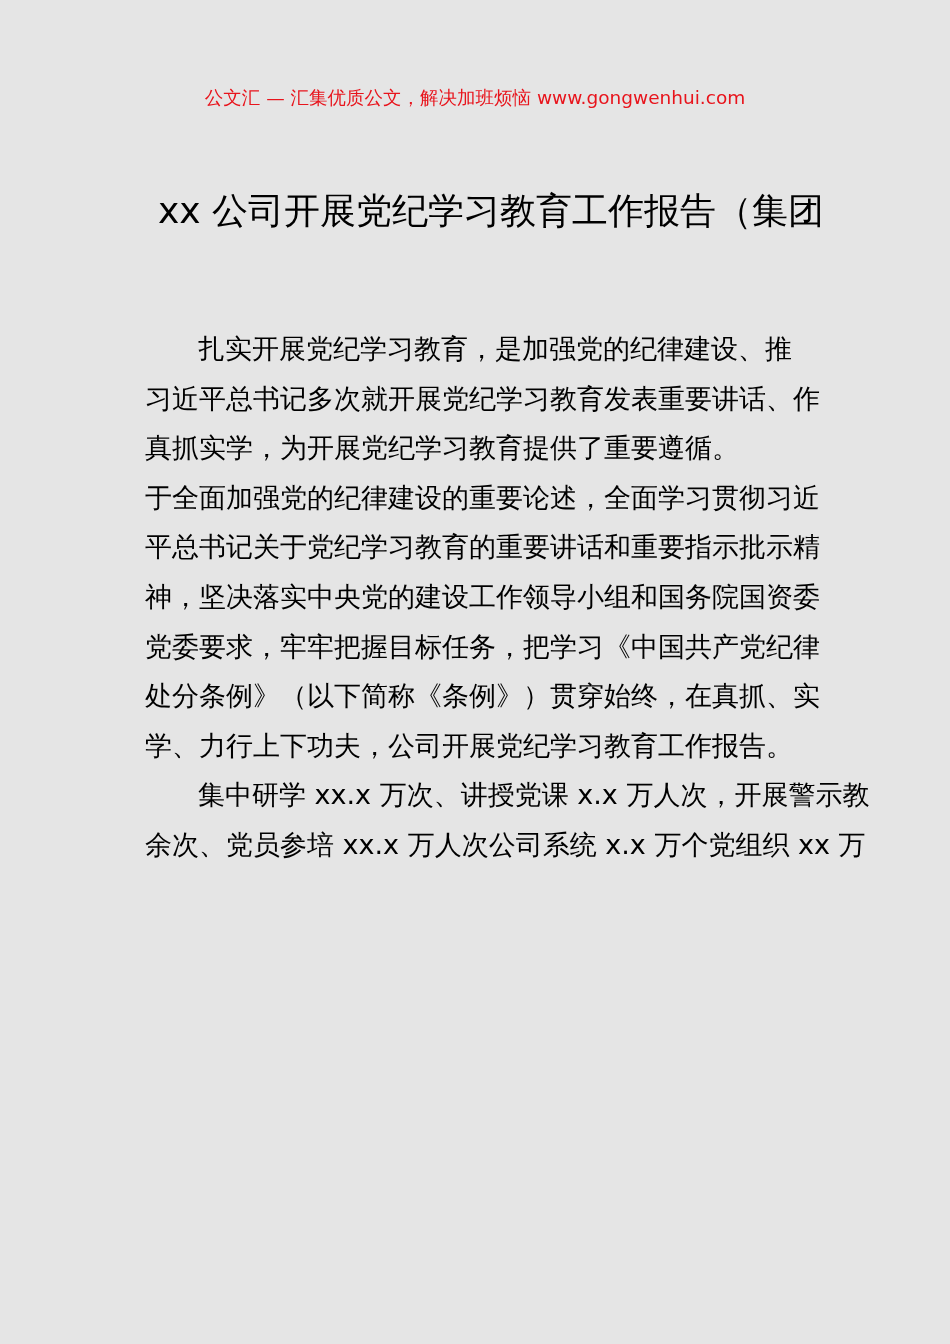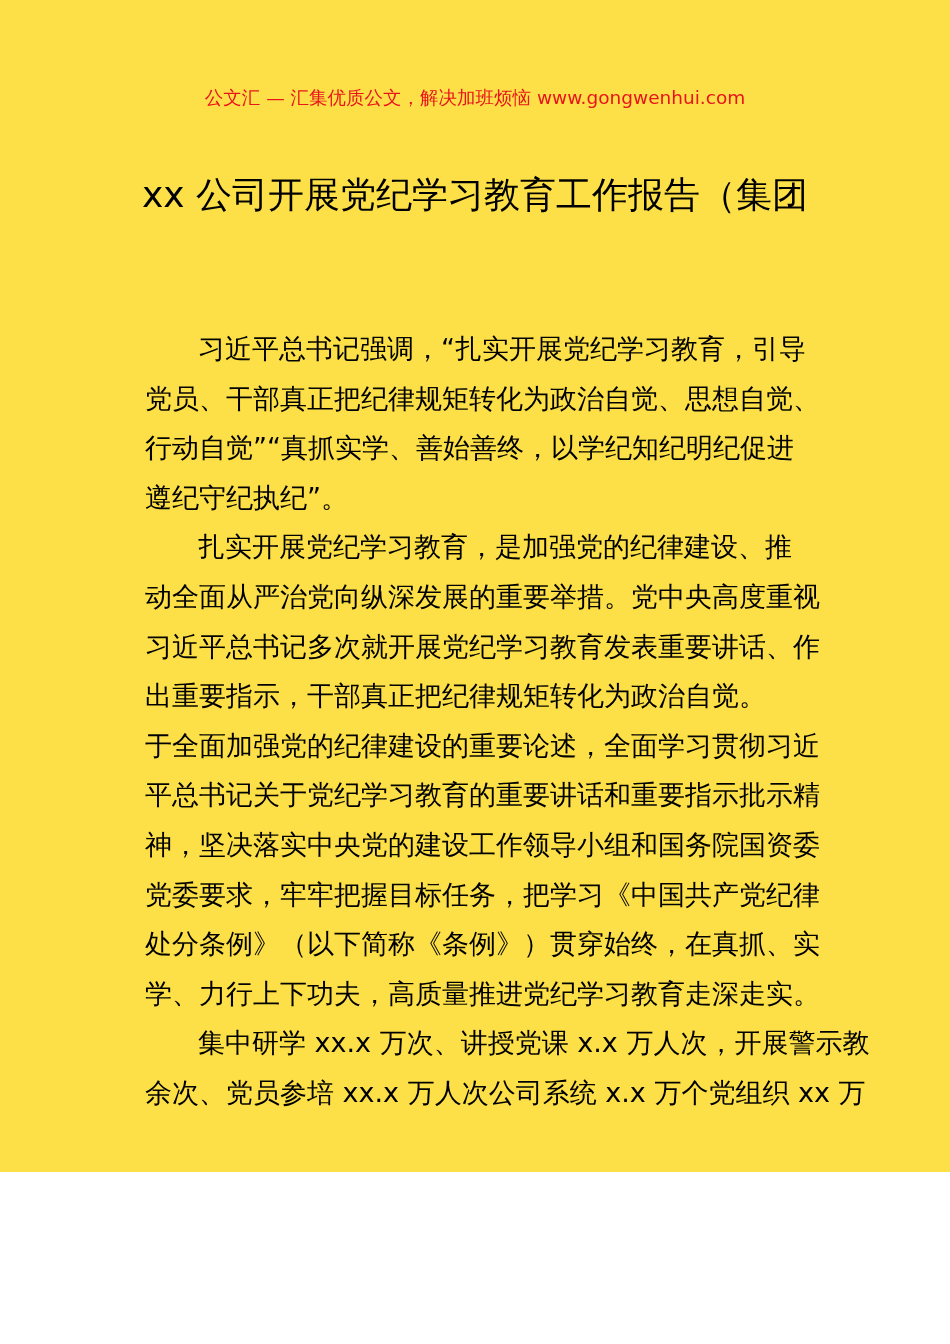--- a/index.html
+++ b/index.html
@@ -12,43 +12,43 @@
     height: 1344px;
     position: relative;
     overflow: hidden;
     font-family: "DejaVu Sans", "Liberation Sans", sans-serif;
     color: #000000;
   }
   .page {
     position: absolute;
     left: 0; top: 0;
     width: 950px;
-    height: 1172px;
-    background: #fde047;
+    height: 1344px;
+    background: #e5e5e5;
   }
   .watermark {
     position: absolute;
     top: 86px;
     left: 0;
     width: 950px;
     text-align: center;
     font-size: 18.5px;
     line-height: 24px;
     white-space: nowrap;
   }
   .title {
     position: absolute;
     top: 170px;
     left: 120px;
     width: 710px;
     text-align: center;
     font-size: 36px;
     line-height: 50px;
     font-weight: normal;
-    margin: 0;
+    margin: 16px;
   }
   .title .line { display: block; white-space: nowrap; }
   .body {
     position: absolute;
     top: 324px;
     left: 145px;
     width: 665px;
     font-size: 27px;
     line-height: 49.6px;
   }
@@ -68,41 +68,34 @@
   <div class="watermark">
     <span style="color:#e8141c;">公文汇 — 汇集优质公文，解决加班烦恼 www.gongwenhui.com</span>
   </div>
 
   <h1 class="title">
     <span class="line">xx 公司开展党纪学习教育工作报告（集团</span>
   </h1>
 
   <div class="body">
 
-    <p class="para">
-      <span class="ln first">习近平总书记强调，“扎实开展党纪学习教育，引导</span>
-      <span class="ln">党员、干部真正把纪律规矩转化为政治自觉、思想自觉、</span>
-      <span class="ln">行动自觉”“真抓实学、善始善终，以学纪知纪明纪促进</span>
-      <span class="ln">遵纪守纪执纪”。</span>
-    </p>
 
     <p class="para">
       <span class="ln first">扎实开展党纪学习教育，是加强党的纪律建设、推</span>
-      <span class="ln">动全面从严治党向纵深发展的重要举措。党中央高度重视</span>
       <span class="ln">习近平总书记多次就开展党纪学习教育发表重要讲话、作</span>
-      <span class="ln">出重要指示，干部真正把纪律规矩转化为政治自觉。</span>
+      <span class="ln">真抓实学，为开展党纪学习教育提供了重要遵循。</span>
     </p>
 
     <p class="para">
       <span class="ln">于全面加强党的纪律建设的重要论述，全面学习贯彻习近</span>
       <span class="ln">平总书记关于党纪学习教育的重要讲话和重要指示批示精</span>
       <span class="ln">神，坚决落实中央党的建设工作领导小组和国务院国资委</span>
       <span class="ln">党委要求，牢牢把握目标任务，把学习《中国共产党纪律</span>
       <span class="ln">处分条例》（以下简称《条例》）贯穿始终，在真抓、实</span>
-      <span class="ln">学、力行上下功夫，高质量推进党纪学习教育走深走实。</span>
+      <span class="ln">学、力行上下功夫，公司开展党纪学习教育工作报告。</span>
     </p>
 
     <p class="para">
       <span class="ln first">集中研学 xx.x 万次、讲授党课 x.x 万人次，开展警示教</span>
       <span class="ln">余次、党员参培 xx.x 万人次公司系统 x.x 万个党组织 xx 万</span>
     </p>
 
   </div>
 </div>
 

